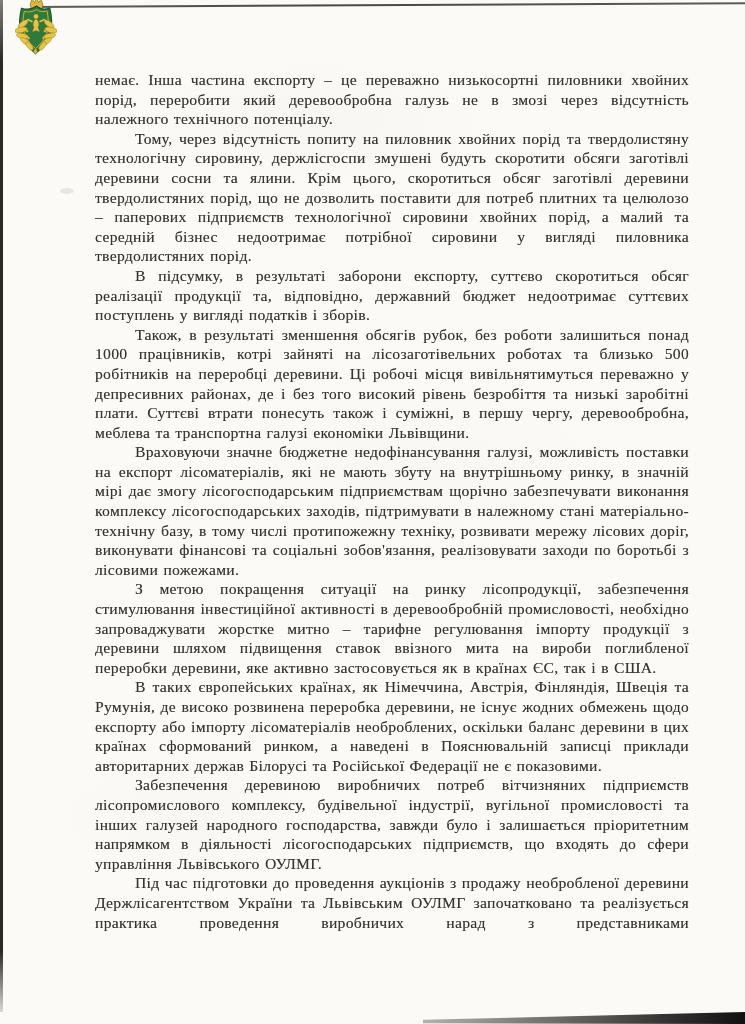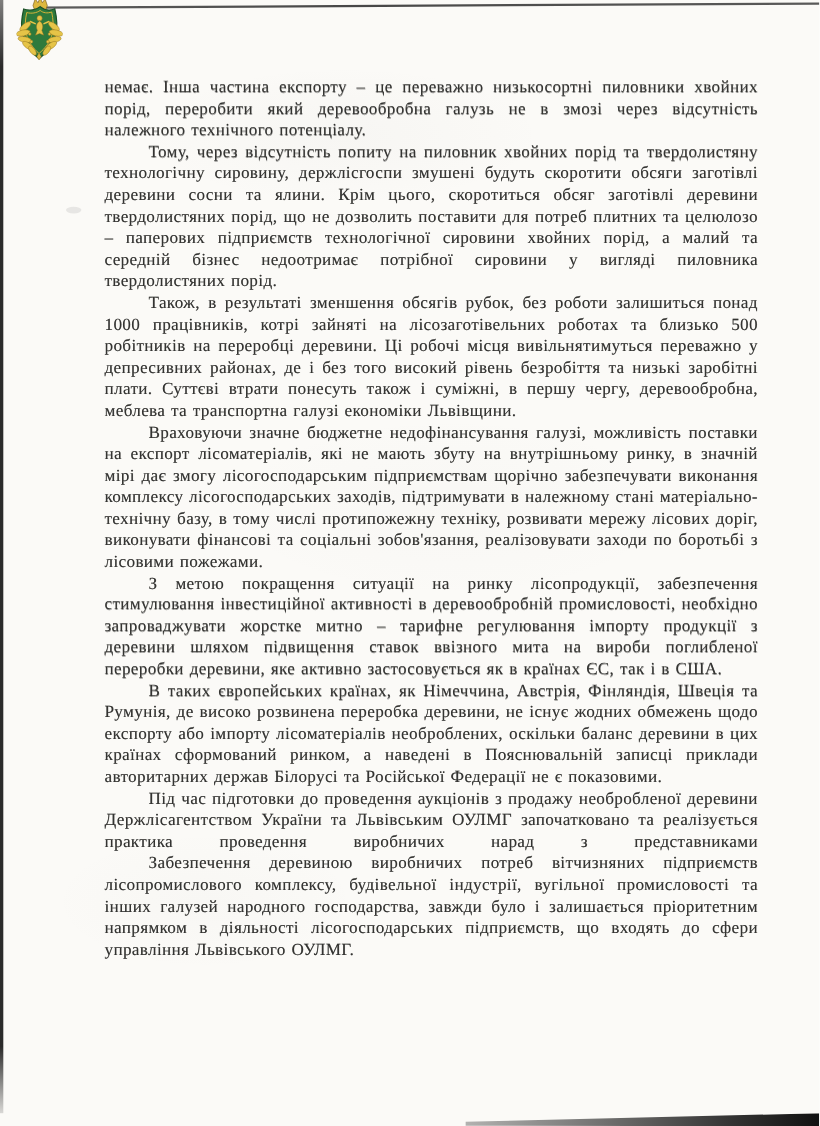--- a/index.html
+++ b/index.html
@@ -89,21 +89,22 @@
       <circle cx="30" cy="33" r="1.3"></circle>
       <circle cx="28.5" cy="40" r="1.3"></circle>
     </g>
 
     <path d="M20.5 50 L22.5 53.5 L20.5 56.5 L18.5 53.5 Z" fill="#ddb83f" stroke="#8a6d1f" stroke-width="0.4"></path>
   </svg>
 
   <div class="content">
     <p class="para no-indent">немає. Інша частина експорту – це переважно низькосортні пиловники хвойних порід, переробити який деревообробна галузь не в змозі через відсутність належного технічного потенціалу.</p>
     <p class="para">Тому, через відсутність попиту на пиловник хвойних порід та твердолистяну технологічну сировину, держлісгоспи змушені будуть скоротити обсяги заготівлі деревини сосни та ялини. Крім цього, скоротиться обсяг заготівлі деревини твердолистяних порід, що не дозволить поставити для потреб плитних та целюлозо – паперових підприємств технологічної сировини хвойних порід, а малий та середній бізнес недоотримає потрібної сировини у вигляді пиловника твердолистяних порід.</p>
+    <p class="para">В підсумку, в результаті заборони експорту, суттєво скоротиться обсяг реалізації продукції та, відповідно, державний бюджет недоотримає суттєвих поступлень у вигляді податків і зборів.</p>
     <p class="para">Також, в результаті зменшення обсягів рубок, без роботи залишиться понад 1000 працівників, котрі зайняті на лісозаготівельних роботах та близько 500 робітників на переробці деревини. Ці робочі місця вивільнятимуться переважно у депресивних районах, де і без того високий рівень безробіття та низькі заробітні плати. Суттєві втрати понесуть також і суміжні, в першу чергу, деревообробна, меблева та транспортна галузі економіки Львівщини.</p>
     <p class="para">Враховуючи значне бюджетне недофінансування галузі, можливість поставки на експорт лісоматеріалів, які не мають збуту на внутрішньому ринку, в значній мірі дає змогу лісогосподарським підприємствам щорічно забезпечувати виконання комплексу лісогосподарських заходів, підтримувати в належному стані матеріально-технічну базу, в тому числі протипожежну техніку, розвивати мережу лісових доріг, виконувати фінансові та соціальні зобов'язання, реалізовувати заходи по боротьбі з лісовими пожежами.</p>
     <p class="para">З метою покращення ситуації на ринку лісопродукції, забезпечення стимулювання інвестиційної активності в деревообробній промисловості, необхідно запроваджувати жорстке митно – тарифне регулювання імпорту продукції з деревини шляхом підвищення ставок ввізного мита на вироби поглибленої переробки деревини, яке активно застосовується як в країнах ЄС, так і в США.</p>
     <p class="para">В таких європейських країнах, як Німеччина, Австрія, Фінляндія, Швеція та Румунія, де високо розвинена переробка деревини, не існує жодних обмежень щодо експорту або імпорту лісоматеріалів необроблених, оскільки баланс деревини в цих країнах сформований ринком, а наведені в Пояснювальній записці приклади авторитарних держав Білорусі та Російської Федерації не є показовими.</p>
+    <p class="para">Забезпечення деревиною виробничих потреб вітчизняних підприємств лісопромислового комплексу, будівельної індустрії, вугільної промисловості та інших галузей народного господарства, завжди було і залишається пріоритетним напрямком в діяльності лісогосподарських підприємств, що входять до сфери управління Львівського ОУЛМГ.</p>
     <p class="para justify-last">Під час підготовки до проведення аукціонів з продажу необробленої деревини Держлісагентством України та Львівським ОУЛМГ започатковано та реалізується практика проведення виробничих нарад з представниками</p>
-    <p class="para">Забезпечення деревиною виробничих потреб вітчизняних підприємств лісопромислового комплексу, будівельної індустрії, вугільної промисловості та інших галузей народного господарства, завжди було і залишається пріоритетним напрямком в діяльності лісогосподарських підприємств, що входять до сфери управління Львівського ОУЛМГ.</p>
   </div>
 
 </div>
 
 </body></html>

